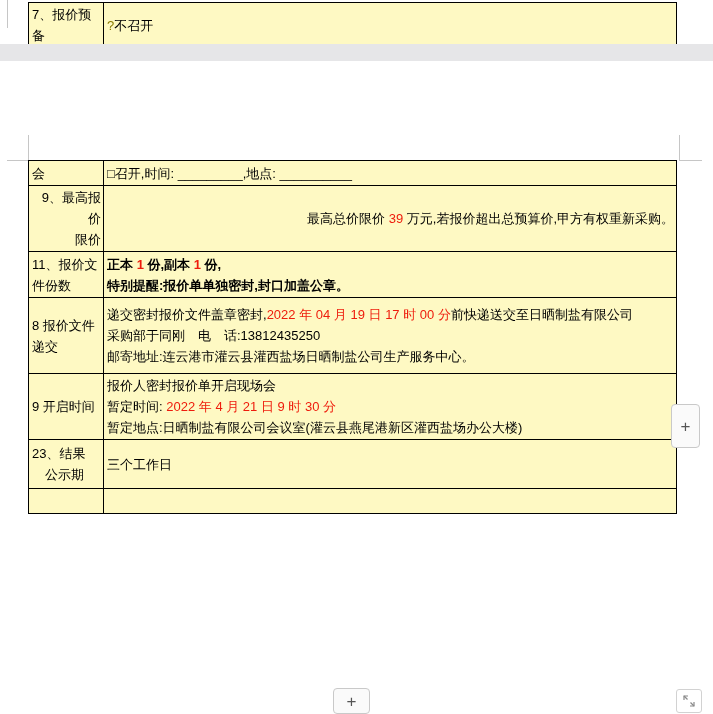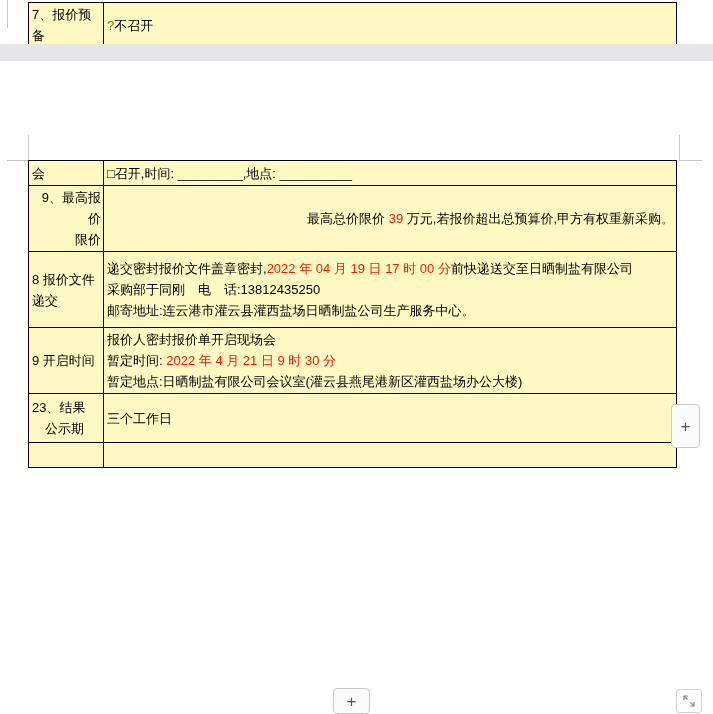--- a/index.html
+++ b/index.html
@@ -90,20 +90,30 @@
         </tr>
         <tr style="height: 45px; text-align: right;">
           <td class="label-cell">
             <div class="line">9、最高报价</div>
             <div class="line">限价</div>
           </td>
           <td class="content-cell">
             <div class="line"><span class="seg-n">最高总价限价 </span><span class="seg-red">39</span><span class="seg-n"> 万元,若报价超出总预算价,甲方有权重新采购。</span></div>
           </td>
         </tr>
+        <tr style="height: 46px;">
+          <td class="label-cell">
+            <div class="line">11、报价文</div>
+            <div class="line">件份数</div>
+          </td>
+          <td class="content-cell">
+            <div class="line"><span class="seg-bold">正本 </span><span class="seg-boldred">1</span><span class="seg-bold"> 份,副本 </span><span class="seg-boldred">1</span><span class="seg-bold"> 份,</span></div>
+            <div class="line"><span class="seg-bold">特别提醒:报价单单独密封,封口加盖公章。</span></div>
+          </td>
+        </tr>
         <tr style="height: 76px;">
           <td class="label-cell">
             <div class="line">8 报价文件</div>
             <div class="line">递交</div>
           </td>
           <td class="content-cell">
             <div class="line"><span class="seg-n">递交密封报价文件盖章密封,</span><span class="seg-red">2022 年 04 月 19 日 17 时 00 分</span><span class="seg-n">前快递送交至日晒制盐有限公司</span></div>
             <div class="line"><span class="seg-n">采购部于同刚　电　话:13812435250</span></div>
             <div class="line"><span class="seg-n">邮寄地址:连云港市灌云县灌西盐场日晒制盐公司生产服务中心。</span></div>
           </td>

